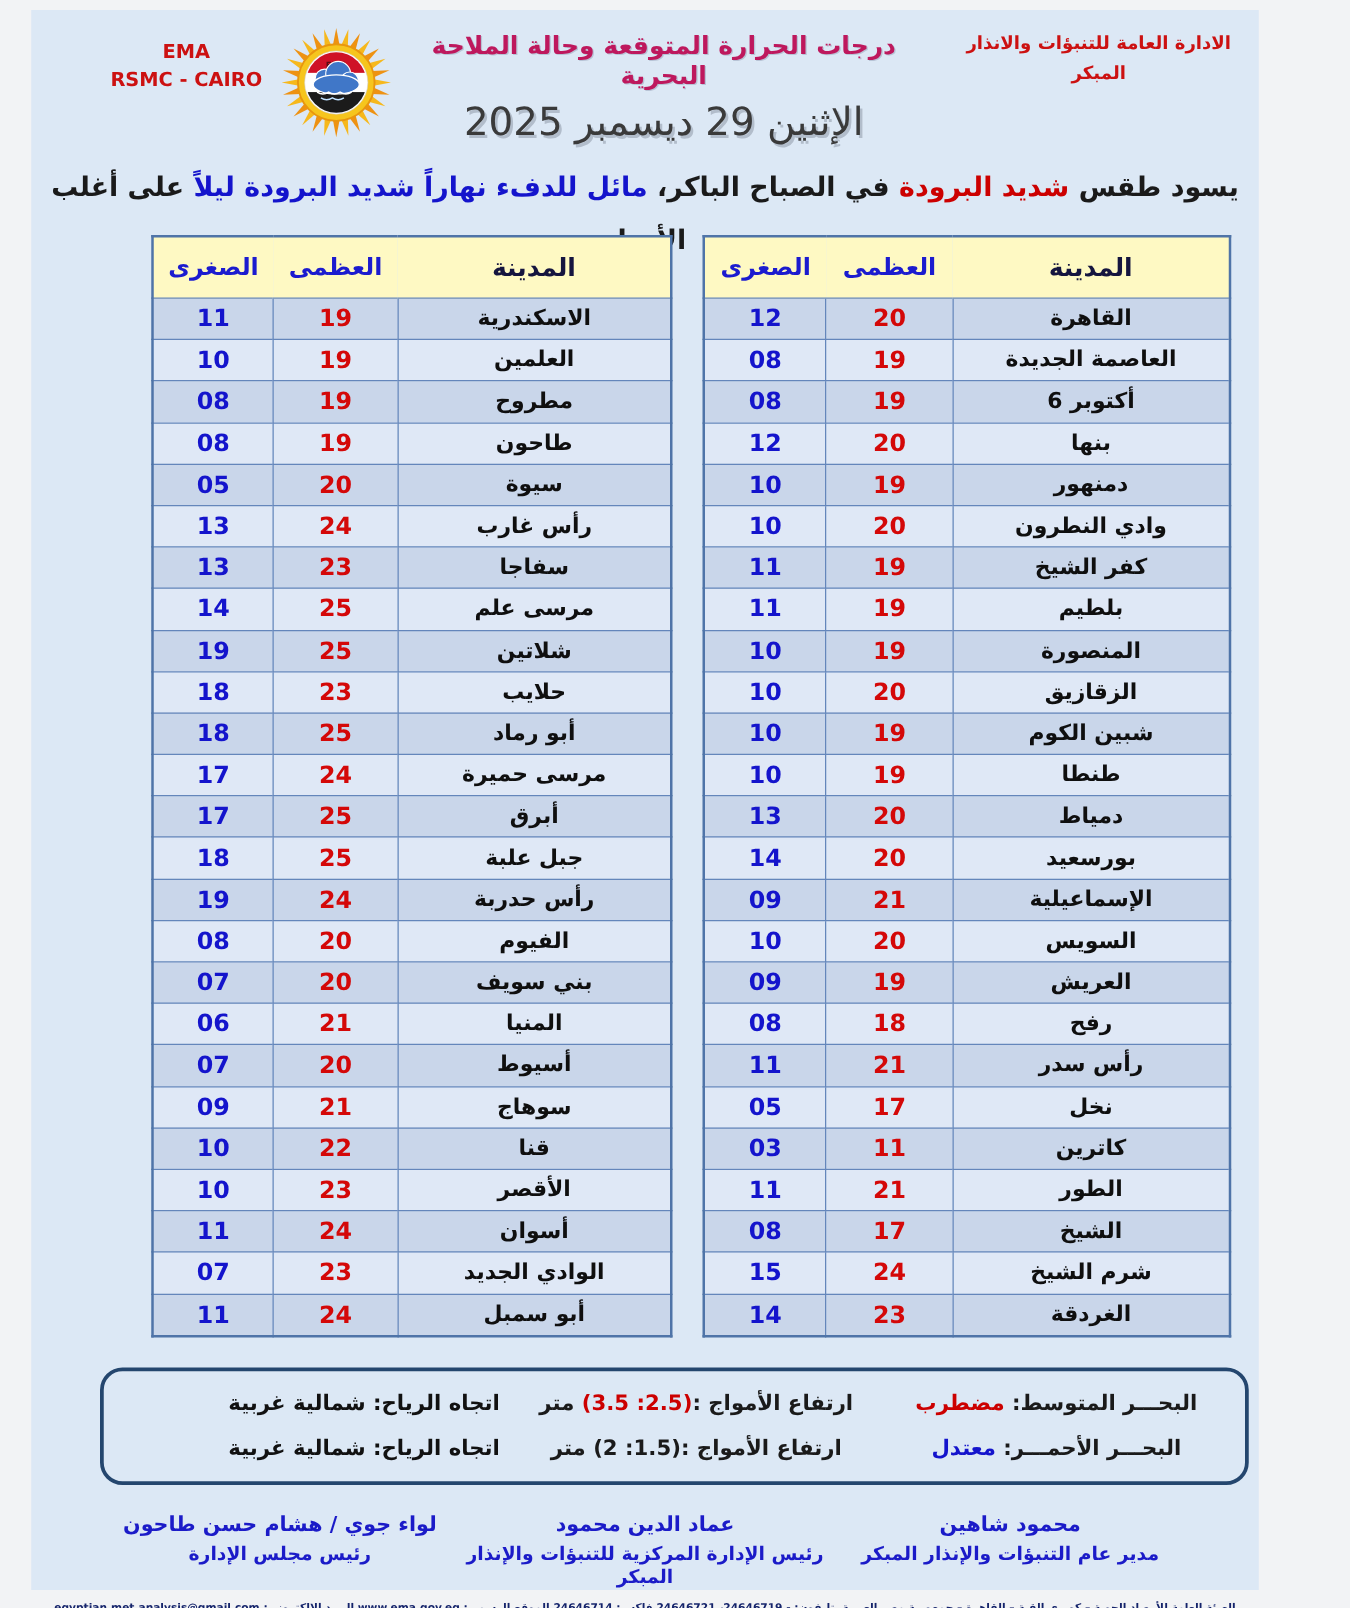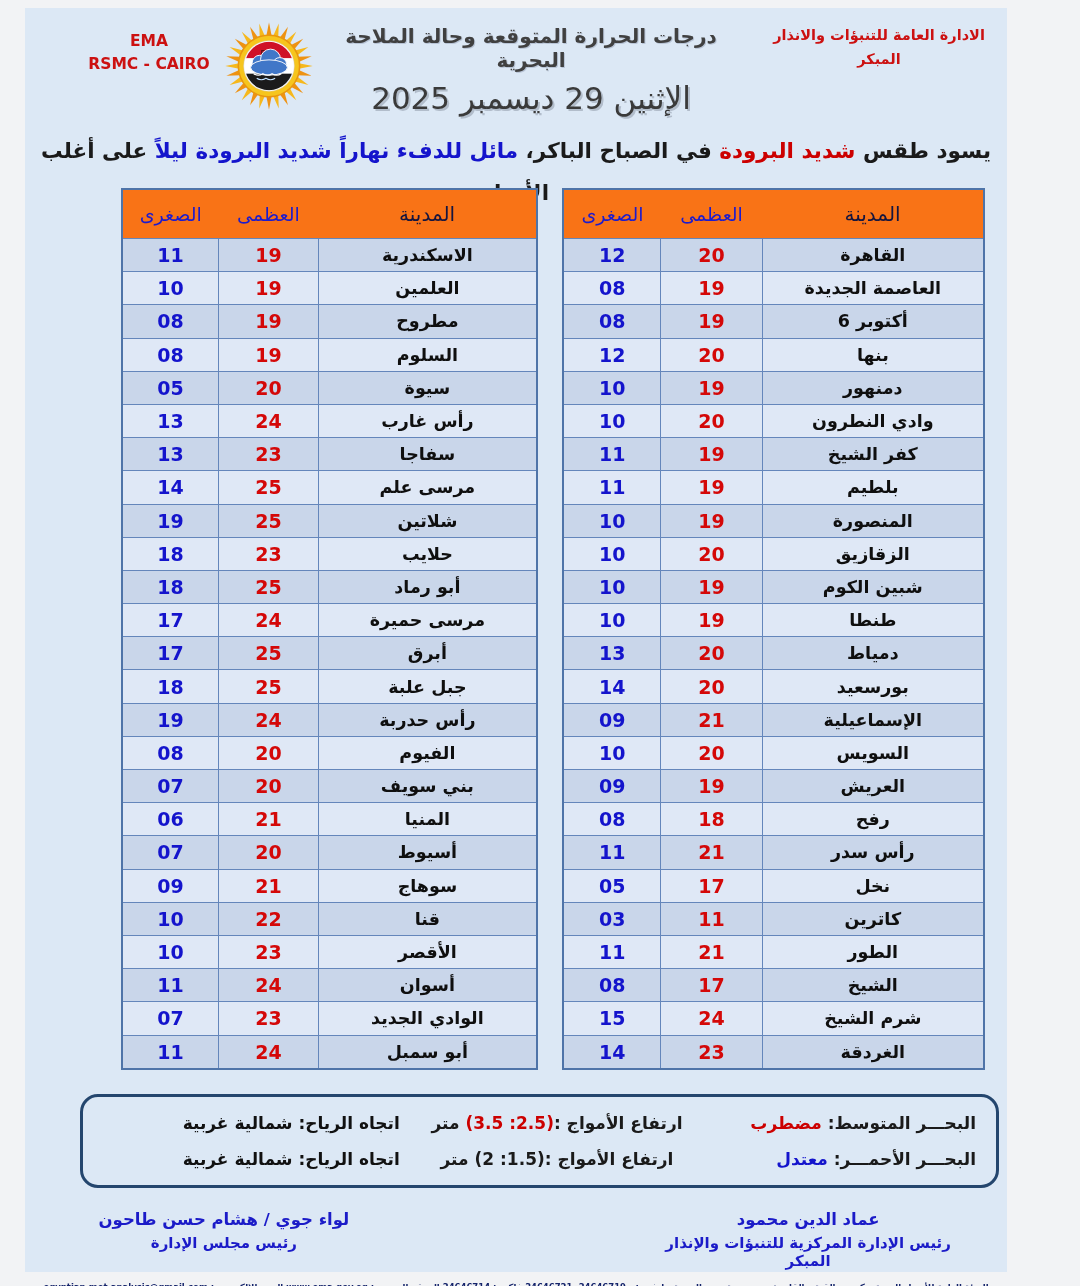--- a/index.html
+++ b/index.html
@@ -4,50 +4,50 @@
 <style>
   html,body{margin:0;padding:0;width:1080px;height:1286px;overflow:hidden;background:#f2f3f5;
     font-family:"DejaVu Sans",sans-serif;}
   .page{position:absolute;left:25px;top:8px;width:982px;height:1264px;background:#dce8f5;direction:rtl;}
 
   
   .hdr{position:relative;height:112px;}
   .org{position:absolute;right:8px;top:16px;width:240px;text-align:center;color:#cc1111;
     font-weight:bold;font-size:14.5px;line-height:1.65;}
   .title-block{position:absolute;left:300px;top:16px;width:412px;text-align:center;}
-  .doc-title{color:#404040;font-weight:bold;font-size:20px;text-shadow:1px 1px 0 #b8c4d6;}
+  .doc-title{color:#be185d;font-weight:bold;font-size:20px;text-shadow:1px 1px 0 #b8c4d6;}
   .doc-date{color:#3a3a3a;font-weight:normal;font-size:31px;margin-top:8px;text-shadow:2px 2px 0 #b2bdcb;}
   .logo{position:absolute;left:198px;top:12px;width:92px;height:92px;}
   .ema{position:absolute;left:60px;top:22px;width:128px;text-align:center;color:#cc1111;
     font-weight:bold;font-size:15.5px;direction:ltr;line-height:1.5;}
 
   
   .headline{margin-top:10px;height:42px;line-height:42px;text-align:center;font-size:21.5px;font-weight:bold;}
   .c-red{color:#cc0000}.c-blue{color:#1414cc}.c-black{color:#1a1a1a}.u{}
 
   
   .tables{display:flex;gap:24px;padding:16px 22px 0 95px;}
   table{border-collapse:collapse;table-layout:fixed;border:2px solid #4f74a8;}
   .t-right{width:423px}.t-left{width:417px}
-  thead th{background:#f97316;height:46px;font-size:19px;font-weight:normal;border:1px solid #6486bb;
+  thead th{background:#fef9c3;height:46px;font-size:19px;font-weight:bold;border:1px solid #6486bb;
     border-left-width:0;border-right-width:0;}
   th.city{color:#15153f;width:53%;font-size:20px}
   th.max{color:#1b1bcf;width:24%}
   th.min{color:#1b1bcf;width:23%}
   td{height:32.2px;text-align:center;font-weight:bold;padding:0;border:1px solid #6486bb;}
   td.city{font-size:17.5px;color:#0f0f0f}
   td.max{color:#d40808;font-size:19px}
   td.min{color:#1414cc;font-size:19px}
   tbody tr:nth-child(odd) td{background:#c9d6ea}
   tbody tr:nth-child(even) td{background:#dfe8f6}
 
   
   .sea-box{margin:24px 8px 0 55px;border:3px solid #24466e;border-radius:18px;padding:8px 20px;}
   .sea-row{display:flex;align-items:center;height:36px;font-weight:bold;font-size:17px;color:#111;}
-  .sea-name{width:30%;text-align:right}
+  .sea-name{width:30%;text-align:center}
   .sea-waves{width:36%;text-align:center}
   .sea-wind{width:34%;}
 
   
   .sign{display:flex;justify-content:space-between;padding:22px 55px 0 55px;text-align:center;
     color:#1b1bc8;font-weight:bold;}
   .sign-block{width:33%;}
   .sign .name{font-size:16.5px}
   .sign .title{font-size:15px;margin-top:5px}
 
@@ -286,21 +286,21 @@
             <td class="city">العلمين</td>
             <td class="max">19</td>
             <td class="min">10</td>
           </tr>
           <tr>
             <td class="city">مطروح</td>
             <td class="max">19</td>
             <td class="min">08</td>
           </tr>
           <tr>
-            <td class="city">السلوم</td>
+            <td class="city">طاحون</td>
             <td class="max">19</td>
             <td class="min">08</td>
           </tr>
           <tr>
             <td class="city">سيوة</td>
             <td class="max">20</td>
             <td class="min">05</td>
           </tr>
           <tr>
             <td class="city">رأس غارب</td>
@@ -414,20 +414,24 @@
       </div>
       <div class="sea-row">
         <div class="sea-name"><span class="c-black">البحـــر الأحمـــر: </span><span class="c-blue">معتدل</span></div>
         <div class="sea-waves"><span class="c-black">ارتفاع الأمواج :</span><span class="c-black">(1.5: 2)</span><span class="c-black"> متر</span></div>
         <div class="sea-wind">اتجاه الرياح: شمالية غربية</div>
       </div>
     </div>
 
   <div class="sign">
     <div class="sign-block">
+      <div class="name">محمود شاهين</div>
+      <div class="title">مدير عام التنبؤات والإنذار المبكر</div>
+    </div>
+    <div class="sign-block">
       <div class="name">عماد الدين محمود</div>
       <div class="title">رئيس الإدارة المركزية للتنبؤات والإنذار المبكر</div>
     </div>
     <div class="sign-block">
       <div class="name">لواء جوي / هشام حسن طاحون</div>
       <div class="title">رئيس مجلس الإدارة</div>
     </div>
   </div>
 
   <div class="contact">الهيئة العامة للأرصاد الجوية – كوبري القبة – القاهرة – جمهورية مصر العربية. تليفون: - 24646719، 24646721 فاكس: 24646714 الموقع الرسمي: www.ema.gov.eg البريد الإلكتروني: egyptian.met.analysis@gmail.com الصفحة الرسمية على الفيس بوك: http://m.facebook.com/ema.gov.eg</div>

